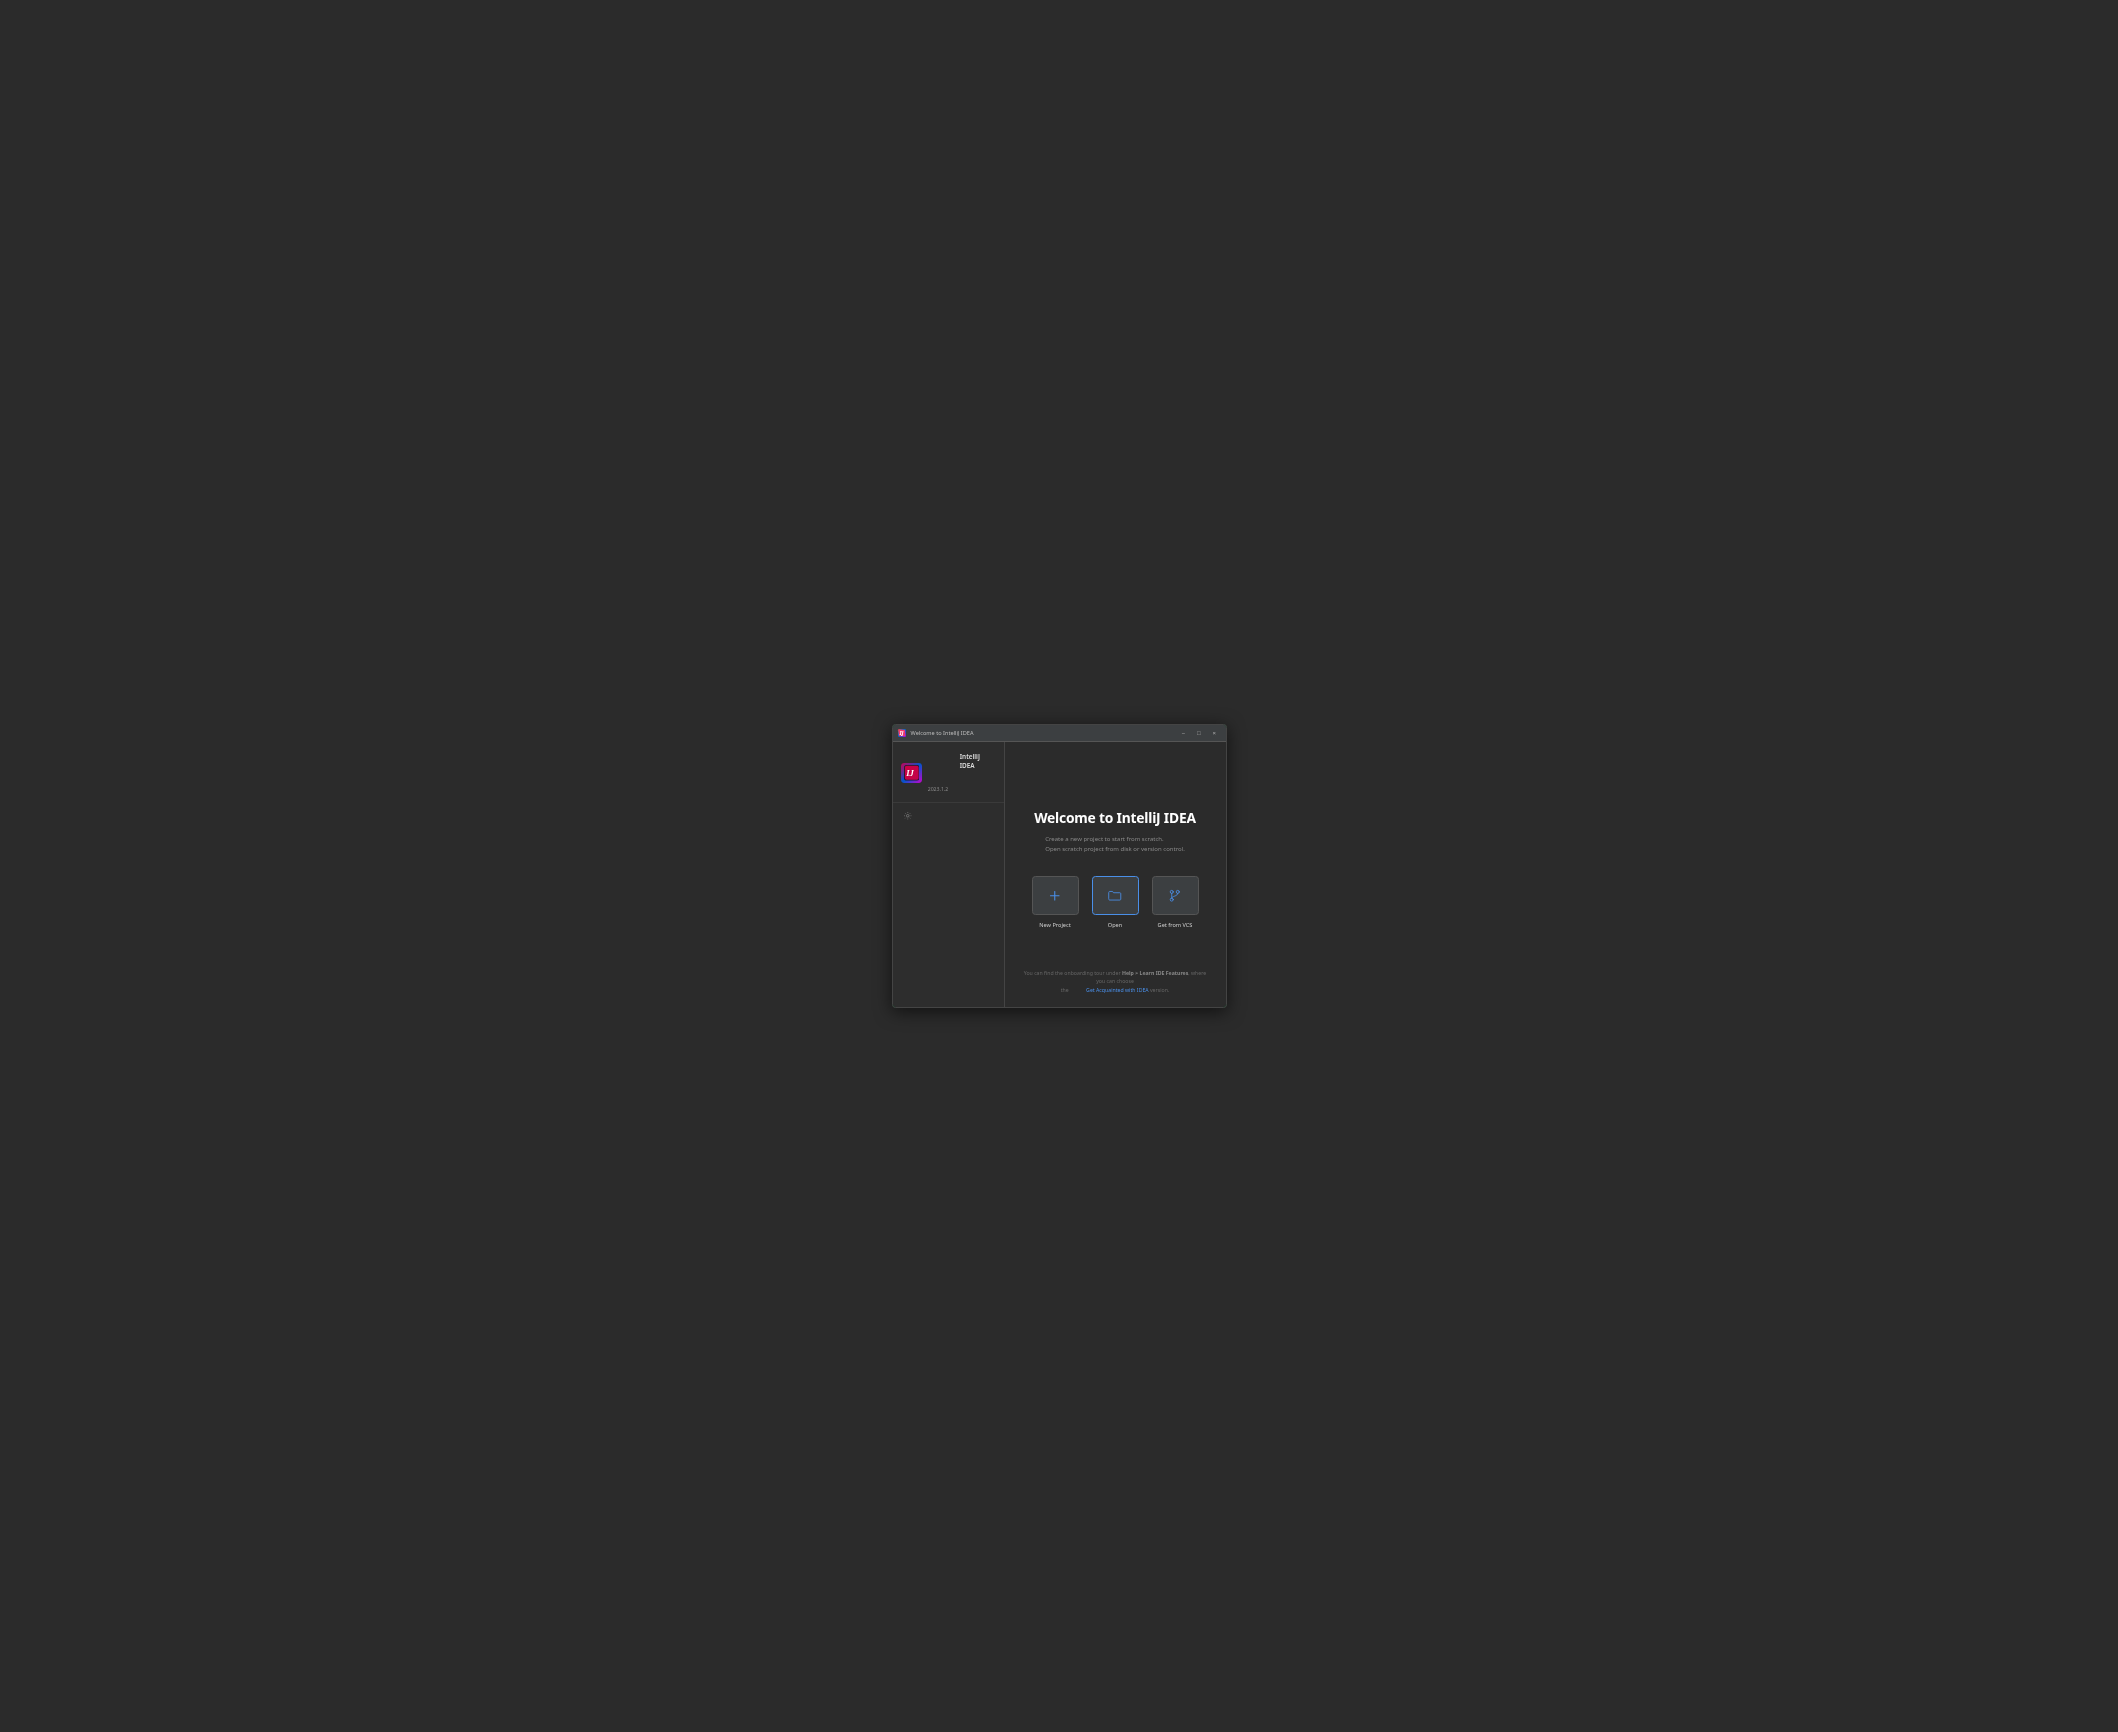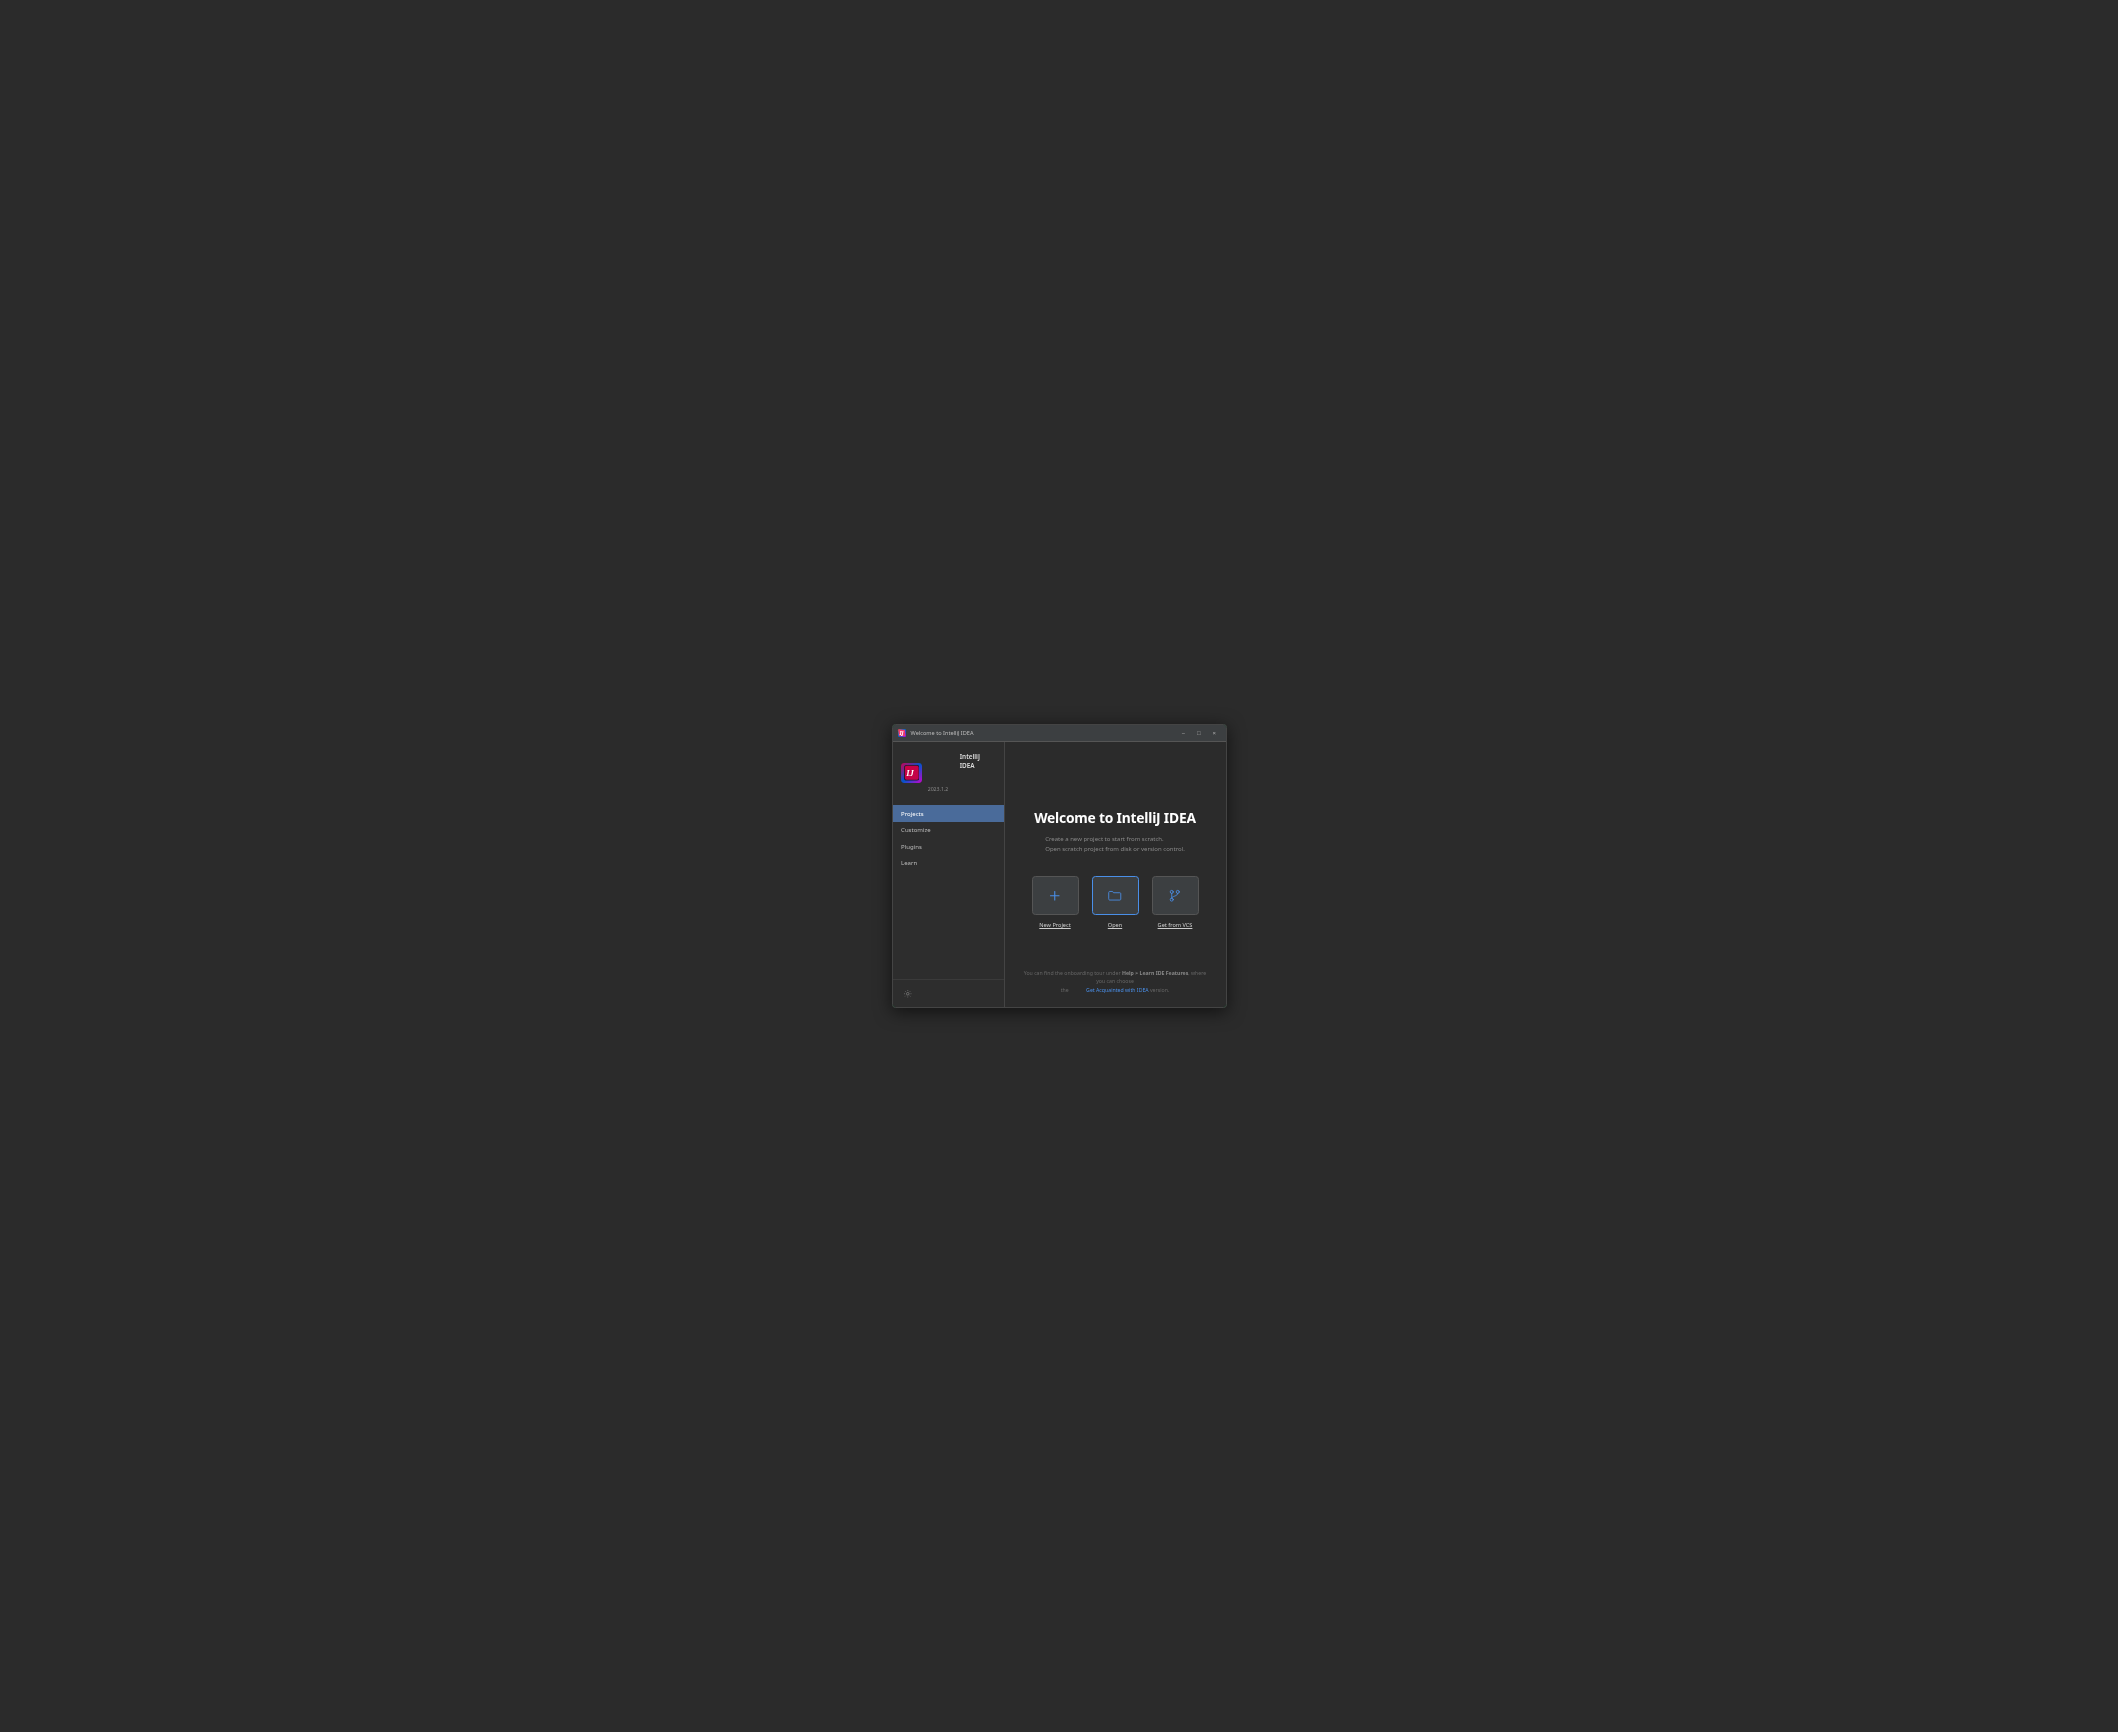--- a/index.html
+++ b/index.html
@@ -248,21 +248,20 @@
 
     .action-btn svg {
       width: 15.5px;
       height: 15.5px;
     }
 
     .action-label {
       color: #cccccc;
       font-size: 5.6px;
       text-align: center;
-      text-decoration: underline;
     }
 
     .content-footer {
       color: #666666;
       font-size: 5.2px;
       text-align: center;
       line-height: 1.6;
       max-width: 206px;
     }
 
@@ -325,26 +324,20 @@
             </defs>
             <text x="5" y="26" font-size="20" font-weight="900" fill="white" font-style="italic" font-family="serif">IJ</text>
           </svg>
         </div>
         <div class="app-info">
           <span class="app-name">IntelliJ IDEA</span>
           <span class="app-version">2023.1.2</span>
         </div>
       </div>
 
-      <nav class="sidebar-nav">
-        <div class="nav-item active">Projects</div>
-        <div class="nav-item">Customize</div>
-        <div class="nav-item">Plugins</div>
-        <div class="nav-item">Learn</div>
-      </nav>
 
       <div class="sidebar-footer">
         <button class="settings-icon-btn" title="Settings">
           <svg class="gear-svg" viewBox="0 0 22 22" fill="none" stroke="currentColor" stroke-width="1.6">
             <circle cx="11" cy="11" r="3"></circle>
             <path d="M11 2.5v2M11 17.5v2M2.5 11h2M17.5 11h2M4.9 4.9l1.4 1.4M15.7 15.7l1.4 1.4M4.9 17.1l1.4-1.4M15.7 6.3l1.4-1.4"></path>
           </svg>
         </button>
       </div>
     </div>

